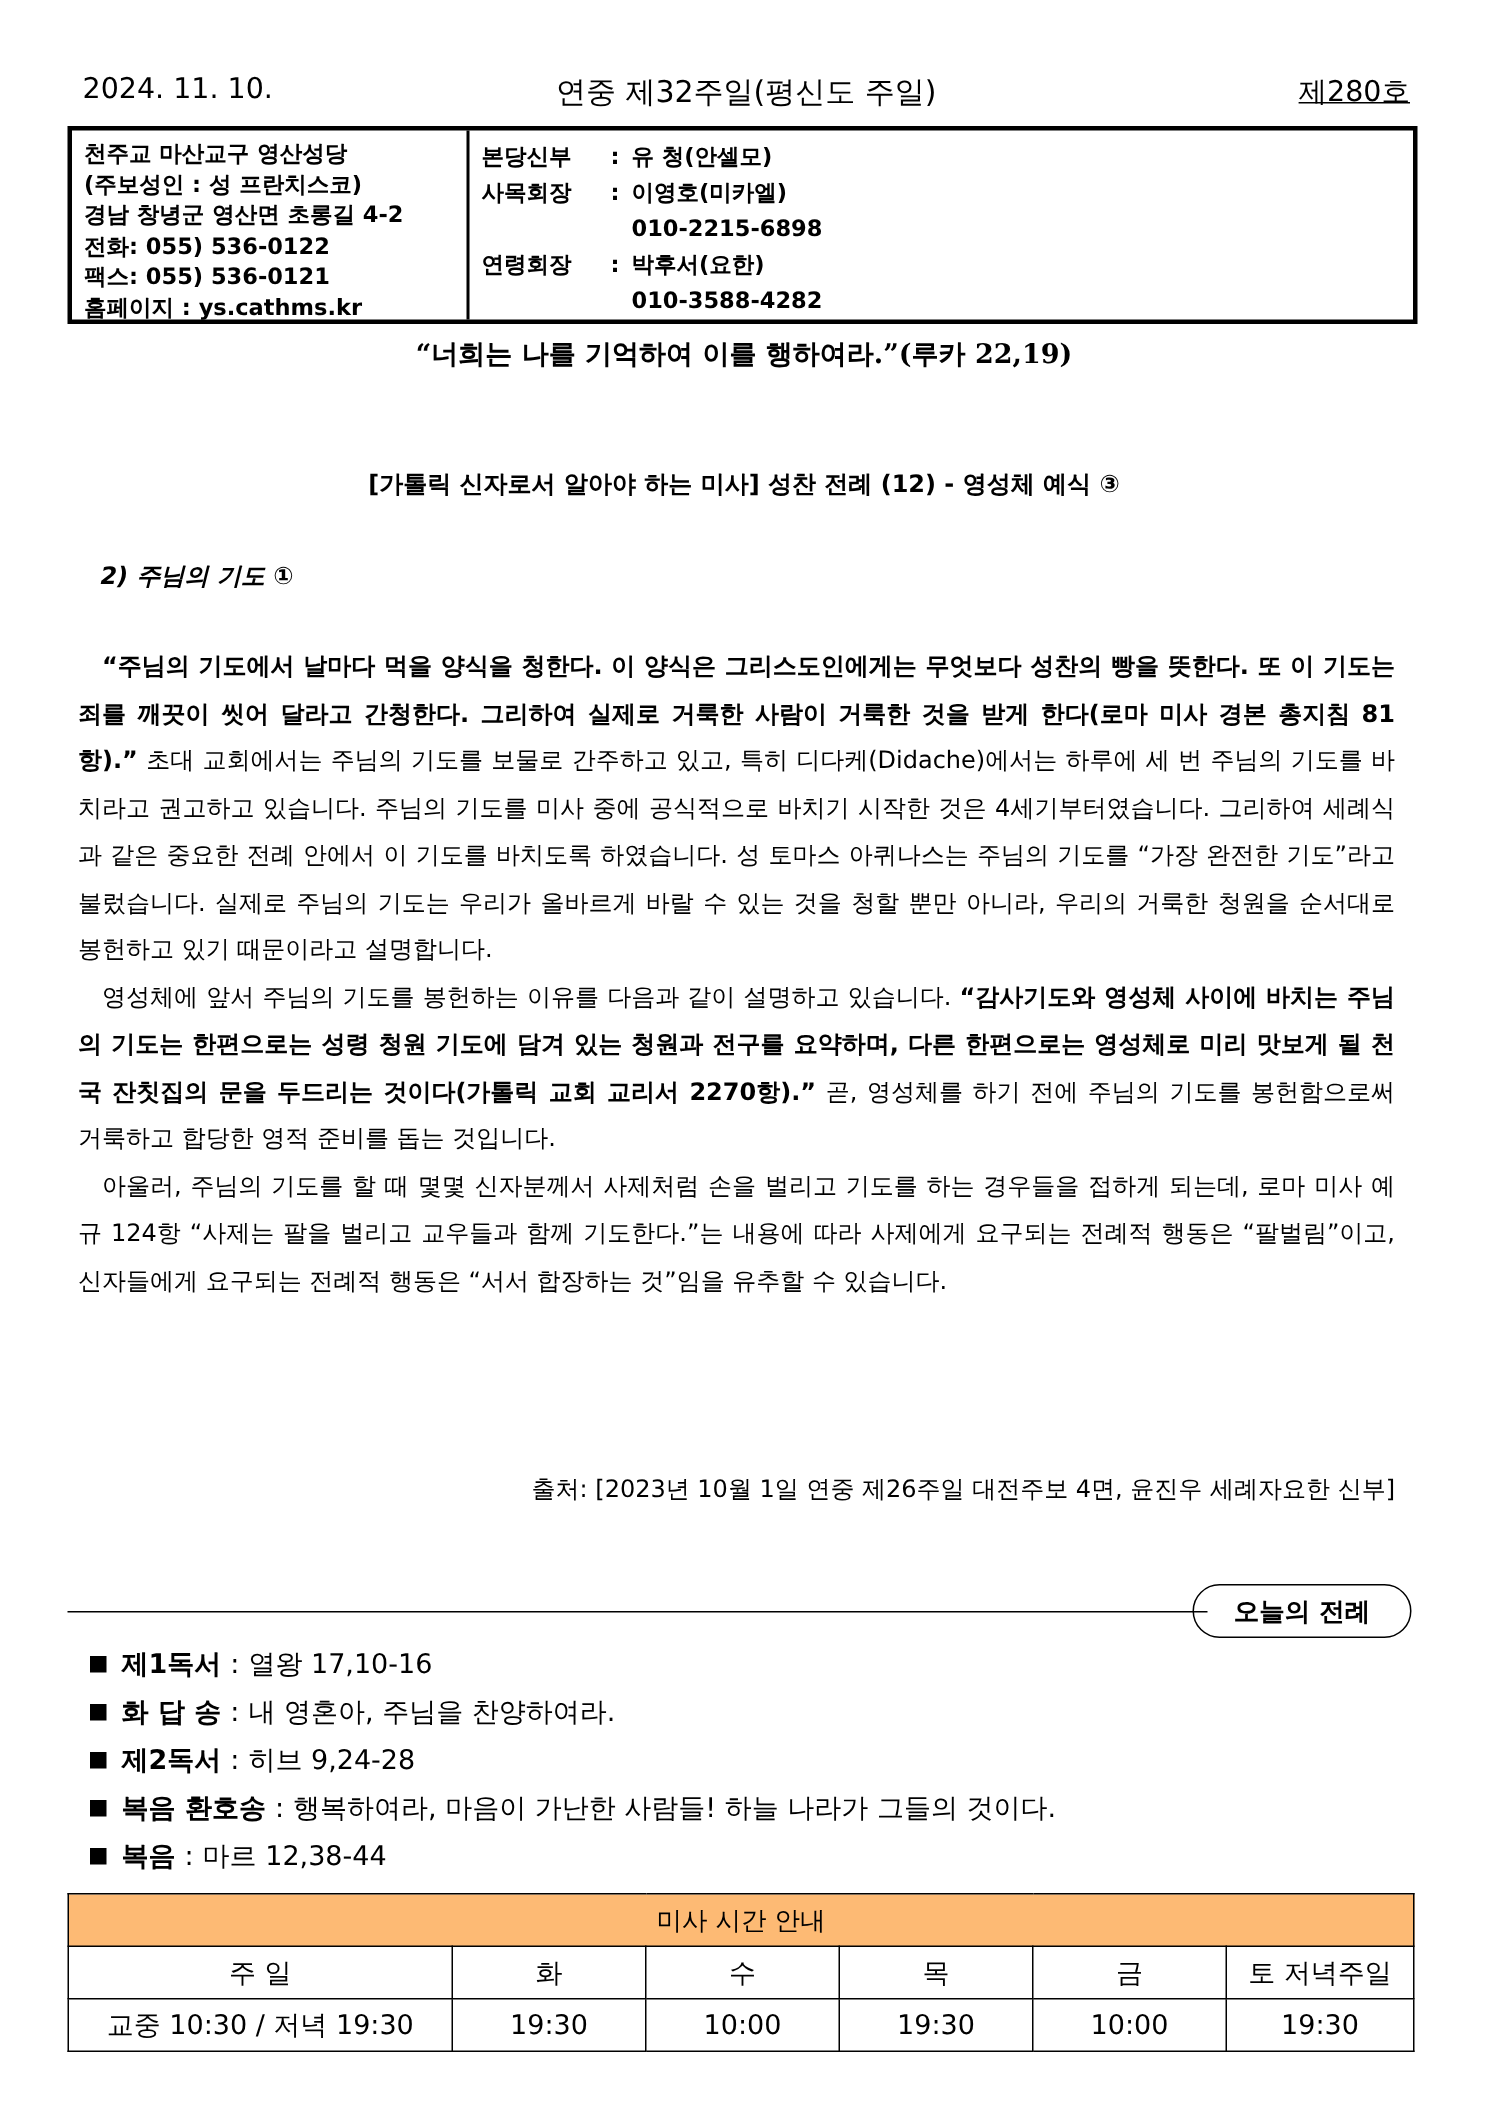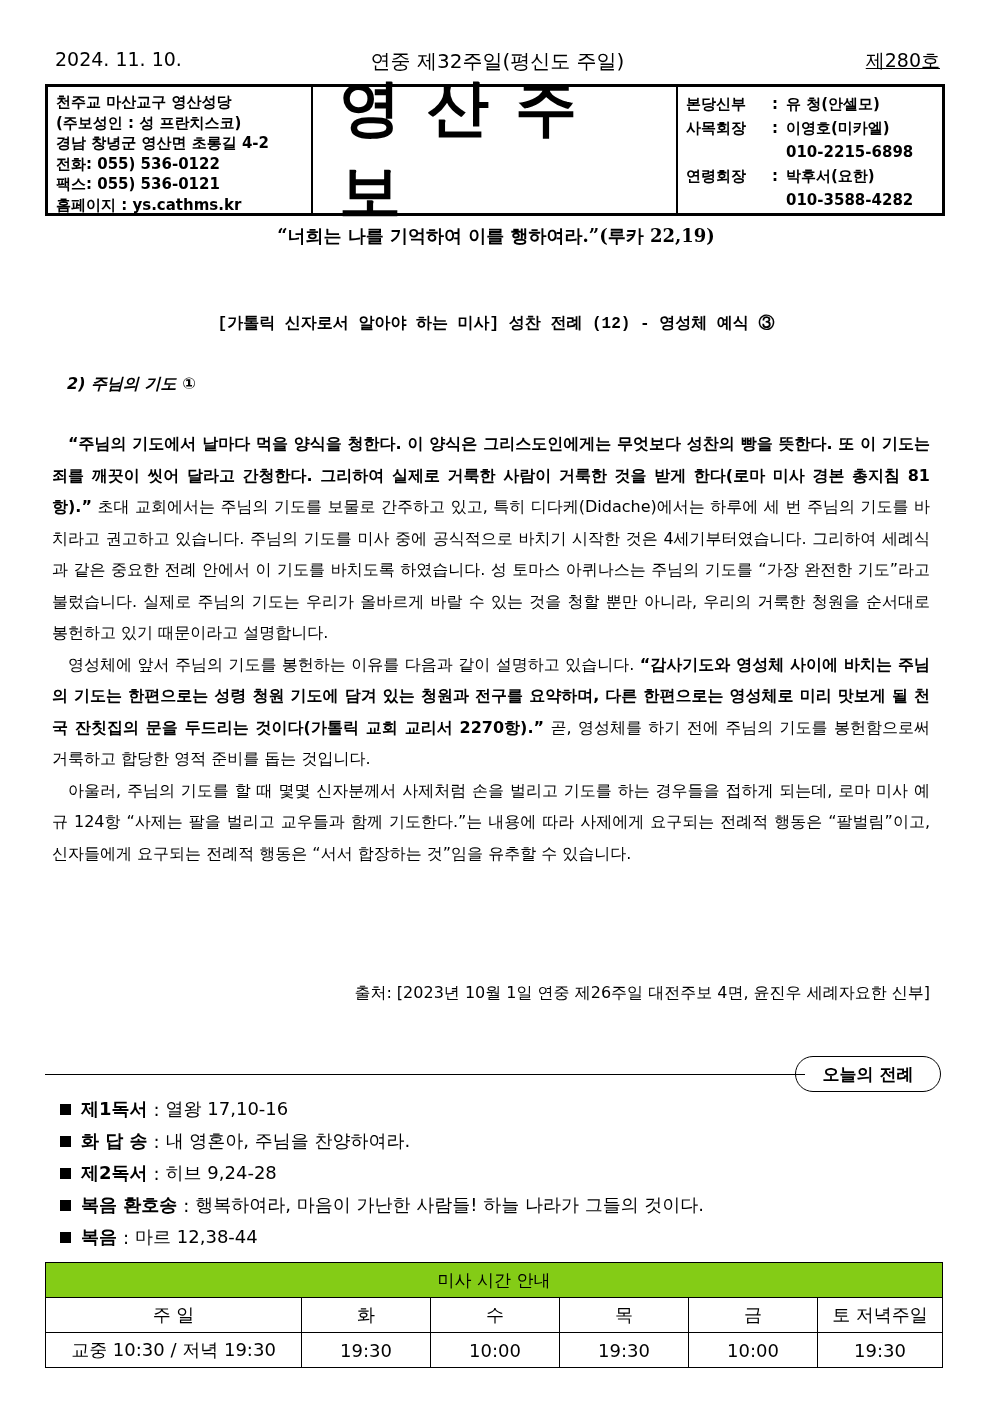--- a/index.html
+++ b/index.html
@@ -13,61 +13,60 @@
   .masthead { top: 84px; left: 45px; width: 900px; height: 132px; border: 3px solid #000; box-sizing: border-box; display: flex; }
   .mh-left { width: 265px; border-right: 2px solid #000; padding: 5px 8px; box-sizing: border-box; font-size: 15px; line-height: 20.5px; font-weight: bold; }
   .mh-center { width: 365px; border-right: 2px solid #000; display: flex; align-items: center; justify-content: center; font-family: "DejaVu Serif", serif; font-size: 62px; font-weight: bold; letter-spacing: 26px; padding-left: 26px; box-sizing: border-box; }
   .mh-right { flex: 1; padding: 5px 8px; box-sizing: border-box; font-size: 15px; line-height: 24px; font-weight: bold; }
   .mh-right .row { display: flex; }
   .mh-right .k { width: 86px; }
   .mh-right .sep { width: 14px; }
 
   .verse { top: 224px; left: 0; width: 992px; text-align: center; font-family: "DejaVu Serif", serif; font-weight: bold; font-size: 18px; }
 
-  .article-title { top: 313px; left: 0; width: 992px; text-align: center; font-size: 16px; font-weight: bold; font-family: Liberation Mono, monospace; }
+  .article-title { top: 313px; left: 0; width: 992px; text-align: center; font-size: 16px; font-weight: bold; }
   .subhead { top: 374px; left: 67px; font-size: 16px; font-weight: bold; font-style: italic; }
 
   .body { top: 428px; left: 52px; width: 878px; font-size: 16px; line-height: 31.5px; text-align: justify; }
   .body p { margin: 0; text-indent: 16px; }
   .body b { font-weight: bold; }
 
   .source { top: 983px; right: 62px; font-size: 16px; }
 
   .liturgy-line { top: 1074px; left: 45px; width: 760px; height: 0; border-top: 1.5px solid #000; }
   .liturgy-pill { top: 1056px; left: 795px; width: 146px; height: 36px; border: 1.5px solid #000; border-radius: 18px; box-sizing: border-box; display: flex; align-items: center; justify-content: center; font-size: 17px; font-weight: bold; }
 
   .readings { top: 1093px; left: 60px; width: 880px; font-size: 18px; }
   .readings .item { height: 32px; display: flex; align-items: center; }
   .readings .sq { display: inline-block; width: 11px; height: 11px; background: #000; margin-right: 10px; }
   .readings .lbl { font-weight: bold; }
   .readings .colon { margin: 0 6px; }
 
   .mass-table { top: 1262px; left: 45px; width: 898px; border-collapse: collapse; font-size: 18px; }
   .mass-table td { border: 1.5px solid #000; text-align: center; height: 34px; padding: 0; }
-  .mass-table .hdr { background: #84cc16; font-size: 17px; }
+  .mass-table .hdr { background: #fdba74; font-size: 17px; }
 </style>
 </head>
 <body>
 
 <div class="abs topline">
   <span class="date">2024. 11. 10.</span>
   <span class="issue-title">연중 제32주일(평신도 주일)</span>
   <span class="issue-no">제280호</span>
 </div>
 
 <div class="abs masthead">
   <div class="mh-left">
     <div>천주교 마산교구 영산성당</div>
     <div>(주보성인 : 성 프란치스코)</div>
     <div>경남 창녕군 영산면 초롱길 4-2</div>
     <div>전화: 055) 536-0122</div>
     <div>팩스: 055) 536-0121</div>
     <div>홈페이지 : ys.cathms.kr</div>
   </div>
-  <div class="mh-center">영산주보</div>
   <div class="mh-right">
     <div class="row">
         <span class="k">본당신부</span>
         <span class="sep">:</span>
         <span>유   청(안셀모)</span>
       </div>
     <div class="row">
         <span class="k">사목회장</span>
         <span class="sep">:</span>
         <span>이영호(미카엘)</span>

